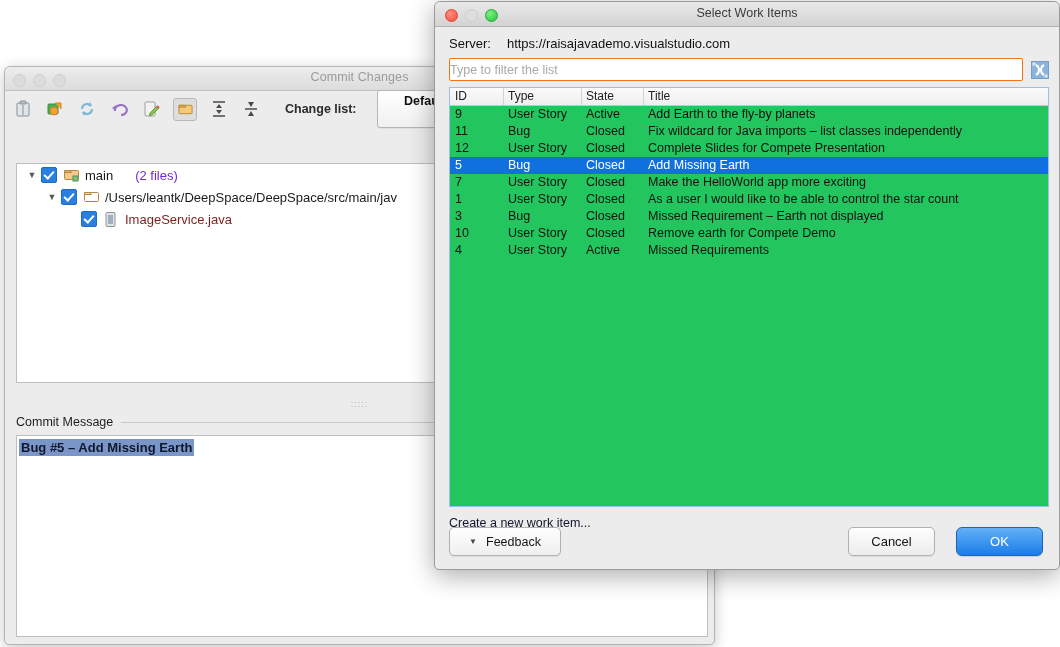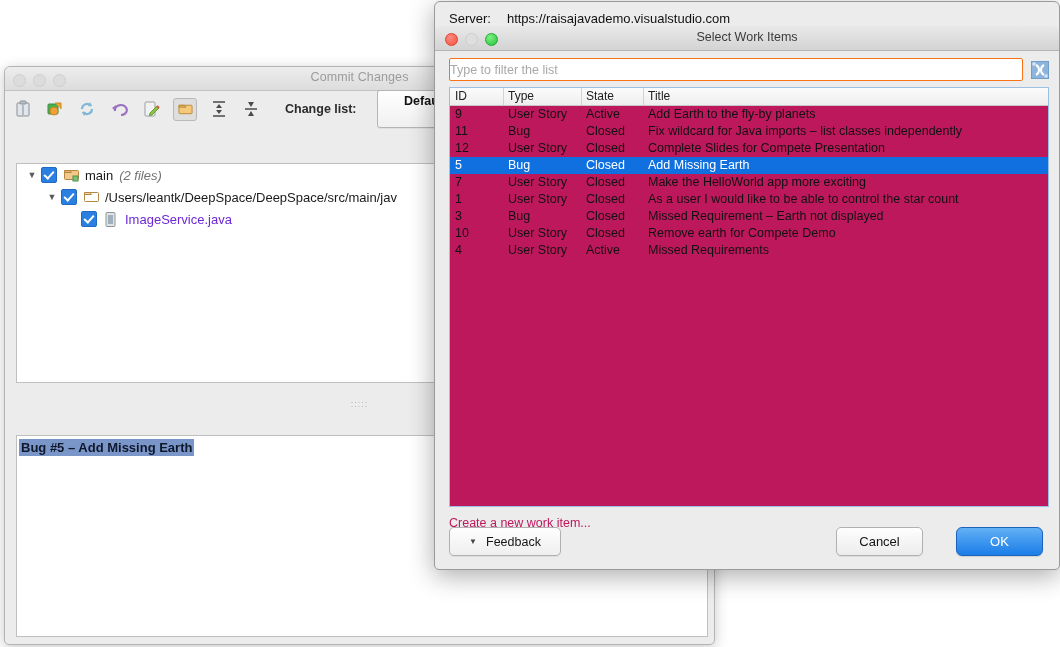--- a/index.html
+++ b/index.html
@@ -65,22 +65,22 @@
     overflow:hidden;
   }
   .trow { display:flex; align-items:center; height:22px; font-size:13px; color:#1a1a1a; }
   .tw { width:18px; text-align:center; color:#5a5a5a; font-size:9px; }
   .cbox { width:14px; height:14px; border-radius:2px; background:#2a7fe0;
           border:1px solid #1f6bc4; position:relative; flex:none; }
   .cbox::after { content:""; position:absolute; left:4px; top:1px; width:4px; height:8px;
                  border:solid #fff; border-width:0 2px 2px 0; transform:rotate(42deg); }
   .ficon { width:16px; height:14px; margin:0 5px 0 7px; flex:none; }
   .fname { color:#1a1a1a; }
-  .fcount { color:#737373; font-style:italic; margin-left:6px; }
-  .jfile { color:#6d28d9; }
+  .fcount { color:#6d28d9; margin-left:22px; }
+  .jfile { color:#7f1d1d; }
 
   #modified-row { position:absolute; right:12px; top:316px; font-size:13px; color:#2a62cc; }
   #splitter-grip { position:absolute; left:0; right:0; top:332px; text-align:center;
                    font-size:9px; letter-spacing:1px; color:#b0b0b0; }
   #cm-header { position:absolute; left:11px; top:345px; width:692px; height:20px;
                display:flex; align-items:center; }
   #cm-label { font-size:12.5px; color:#1e1e1e; white-space:nowrap; }
   #cm-rule { flex:1; height:1px; background:#c9c9c9; margin:0 8px; }
   .cmicon { width:23px; height:21px; margin-left:3px; display:flex; align-items:center;
             justify-content:center; border-radius:3px; }
@@ -120,42 +120,42 @@
   #server-url { color:#111; }
 
   #filter-row { display:flex; align-items:center; padding:7px 10px 0 14px; gap:8px; }
   #filter-input {
     flex:1; height:21px; background:#fff; border:1px solid #f97316; border-radius:2px;
     display:flex; align-items:center; padding-left:0; font-size:12.5px; color:#a8a8a8;
   }
   #refresh-icon { width:18px; height:18px; flex:none; }
 
   #list-wrap {
-    margin:6px 10px 0 14px; height:418px; background:#be185d;
+    margin:6px 10px 0 14px; height:418px; background:#22c55e;
     border:1px solid #9cc0e4; position:relative; overflow:hidden;
   }
   #list-head { display:flex; height:17px; background:linear-gradient(to bottom,#fbfbfb,#eeeeee);
                border-bottom:1px solid #c6c6c6; font-size:12px; color:#202020; }
   #list-head div { padding-left:4px; border-left:1px solid #d2d2d2; line-height:17px; }
   #list-head div:first-child { border-left:none; padding-left:5px; }
   .c-id { width:48px; } .c-type { width:73px; } .c-state { width:57px; } .c-title { flex:1; }
   .lrow { display:flex; height:17px; font-size:12.5px; color:#111; line-height:17px; }
   .lrow div { padding-left:5px; overflow:hidden; white-space:nowrap; }
   .lrow.sel { background:#1170e0; color:#fff; }
 
-  #newitem-link { margin:9px 0 0 14px; font-size:12.5px; color:#be185d; }
+  #newitem-link { margin:9px 0 0 14px; font-size:12.5px; color:#0f172a; }
 
   #swi-footer { position:absolute; left:0; right:0; bottom:12px; height:30px; }
   #feedback-btn { position:absolute; left:14px; top:0; width:110px; height:27px;
                   border:1px solid #b0b0b0; border-radius:5px;
                   background:linear-gradient(to bottom,#fefefe,#efefef);
                   display:flex; align-items:center; justify-content:center; gap:9px;
                   font-size:12.5px; color:#151515; box-shadow:0 1px 1px rgba(0,0,0,.07);}
   #feedback-btn .caret { font-size:8px; color:#444; }
-  #swi-cancel { position:absolute; right:136px; top:0; width:85px; height:27px;
+  #swi-cancel { position:absolute; right:124px; top:0; width:85px; height:27px;
                 border:1px solid #b0b0b0; border-radius:5px;
                 background:linear-gradient(to bottom,#fefefe,#ececec);
                 display:flex; align-items:center; justify-content:center;
                 font-size:13px; color:#151515; box-shadow:0 1px 1px rgba(0,0,0,.07); }
   #swi-ok { position:absolute; right:16px; top:0; width:85px; height:27px;
             border:1px solid #1c63bb; border-radius:6px;
             background:linear-gradient(to bottom,#63b0f6,#1a7de8);
             display:flex; align-items:center; justify-content:center;
             font-size:13px; color:#fff; box-shadow:0 1px 1px rgba(0,0,0,.12); }
 </style>
@@ -270,45 +270,68 @@
             <rect x="4" y="3" width="5" height="9" fill="#9fb0bb"></rect>
           </svg>
         </span>
         <span class="fname jfile">ImageService.java</span>
       </div>
     </div>
 
     <div id="modified-row">Modified: 2</div>
     <div id="splitter-grip">:::::</div>
 
+    <div id="cm-header">
+      <span id="cm-label">Commit Message</span>
+      <span id="cm-rule"></span>
+      <span class="cmicon boxed">
+        <svg width="17" height="16" viewBox="0 0 18 17">
+          <text x="1" y="7" font-size="6" fill="#555" font-family="Liberation Sans, sans-serif">ABC</text>
+          <path d="M3 10 l4 5 8 -10" fill="none" stroke="#3fa64a" stroke-width="2.4"></path>
+        </svg>
+      </span>
+      <span class="cmicon">
+        <svg width="17" height="16" viewBox="0 0 18 17">
+          <rect x="2" y="3" width="11" height="12" rx="1" fill="#f3f3f3" stroke="#b0b0b0"></rect>
+          <circle cx="14" cy="5" r="3" fill="#d9d9d9" stroke="#b0b0b0"></circle>
+        </svg>
+      </span>
+      <span class="cmicon">
+        <svg width="19" height="18" viewBox="0 0 20 19">
+          <path d="M13 1 L19 4 v11 l-6 3 -7-5 4 -3 -4 -3 z" fill="#8a2be2" opacity="0.85"></path>
+          <path d="M3 6 l3 -2 v11 l-3 -2z" fill="#6a1fb0"></path>
+          <path d="M12 10 h7 M15.5 6.5 v7" stroke="#2ecc40" stroke-width="2.6"></path>
+        </svg>
+      </span>
+    </div>
 
     <div id="cm-box">
       <span id="cm-text">Bug #5 – Add Missing Earth</span>
     </div>
 
     <div id="details-row">
 
       <span id="details-label">Details</span>
 
     </div>
 
   </div>
 
   <div id="swi">
-
-    <div id="server-row">
-      <span id="server-label">Server:</span>
-      <span id="server-url">https://raisajavademo.visualstudio.com</span>
-    </div>
 
     <div id="swi-titlebar">
       <div class="tl2 r"></div>
       <div class="tl2 y"></div>
       <div class="tl2 g"></div>
       <div id="swi-title">Select Work Items</div>
+    </div>
+
+    <div id="server-row">
+      <span id="server-label">Server:</span>
+      <span id="server-url">https://raisajavademo.visualstudio.com</span>
     </div>
 
     <div id="filter-row">
       <div id="filter-input">Type to filter the list</div>
       <div id="refresh-icon">
         <svg width="18" height="18" viewBox="0 0 18 18">
           <rect x="0.5" y="0.5" width="17" height="17" fill="#8cb4dc" stroke="#6f9ec9"></rect>
           <path d="M5 4 c4 2 4 8 0 10 M13 4 c-4 2 -4 8 0 10" fill="none" stroke="#ffffff" stroke-width="2"></path>
           <rect x="1.5" y="1.5" width="3" height="3" fill="#dce9f5"></rect>
           <rect x="13.5" y="13.5" width="3" height="3" fill="#dce9f5"></rect>

